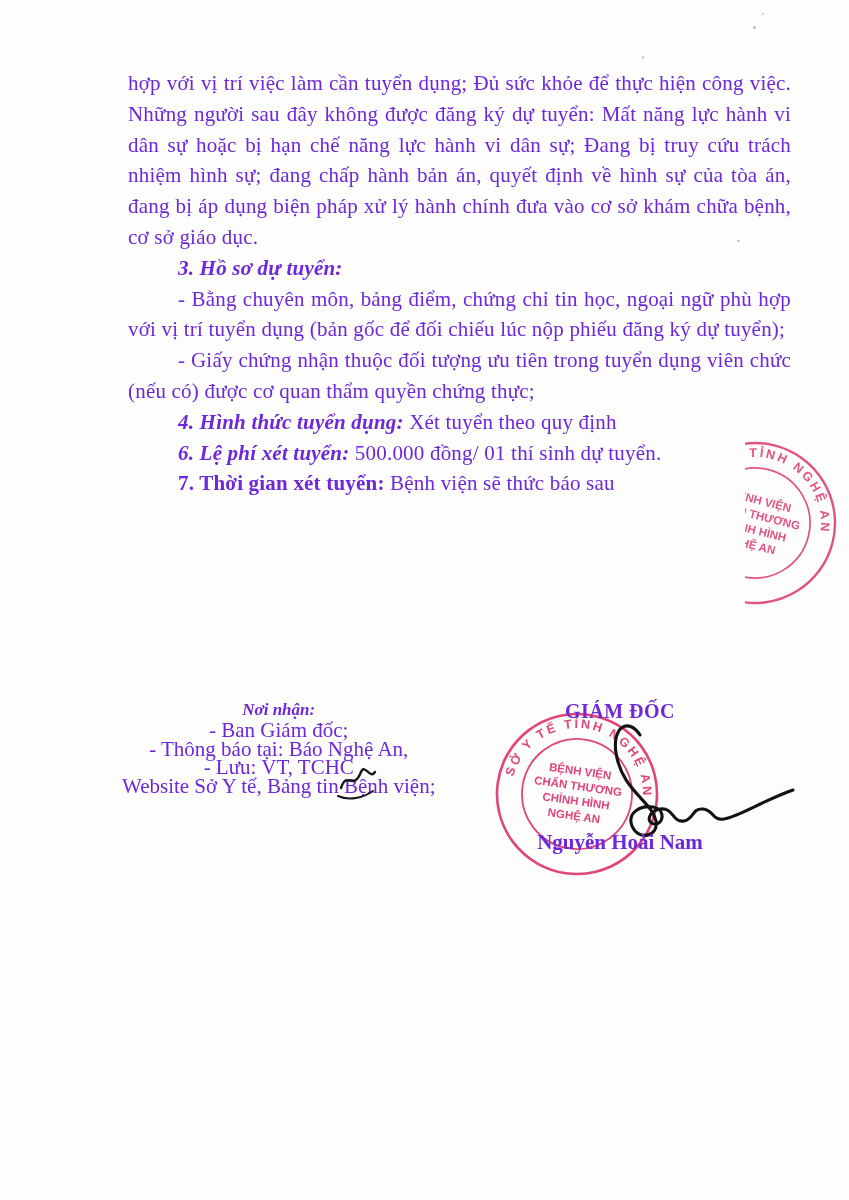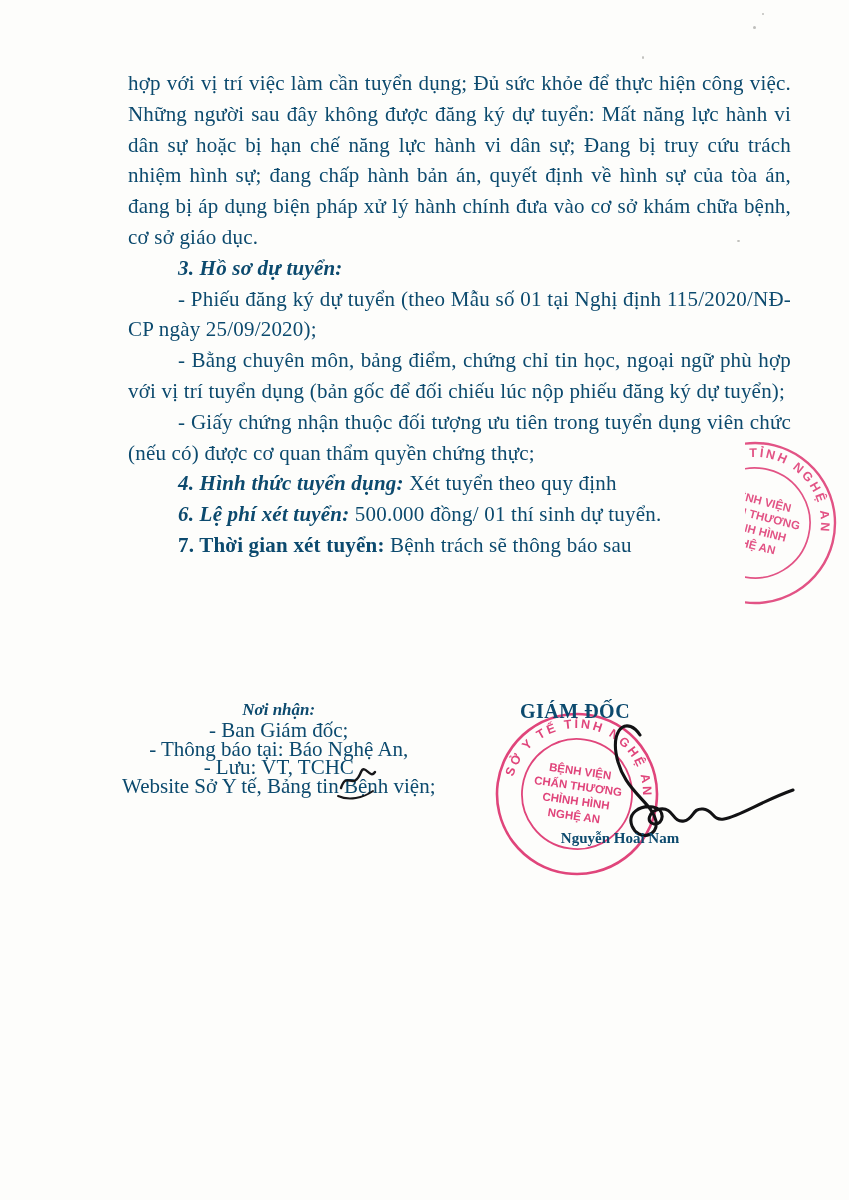--- a/index.html
+++ b/index.html
@@ -1,45 +1,45 @@
 <!DOCTYPE html>
 <html lang="vi"><head>
 <meta charset="utf-8">
 <style>
   html,body { margin:0; padding:0; background:#ffffff; }
   .page {
     position:relative; width:849px; height:1200px;
     background:#fdfdfb; overflow:hidden;
     font-family:"Liberation Serif","DejaVu Serif",serif;
-    color:#0c4a6e;
+    color:#6d28d9;
   }
   .content {
     position:absolute; left:128px; top:68px; width:663px; z-index:1;
   }
   .body-text {
     margin:0; font-size:21px; line-height:30.8px;
     text-align:justify; text-indent:50px; letter-spacing:0.2px;
   }
   .no-indent { text-indent:0; }
   .bi { font-weight:bold; font-style:italic;margin-top:40px; }
   .b  { font-weight:bold; }
 
   
   .recipients { position:absolute; left:122px; top:699px; z-index:1;text-align:center; }
   .recipients-title { margin:0; font-size:17px; font-weight:bold; font-style:italic; line-height:22px; }
   .recipients-line  { margin:0; font-size:21px; line-height:18.6px; }
 
   
   .sig-title {
     position:absolute; left:520px; top:700px; width:200px; z-index:4;
-    font-size:20px; font-weight:bold; letter-spacing:0.5px;
+    text-align:center; font-size:20px; font-weight:bold; letter-spacing:0.5px;
   }
   .sig-name {
     position:absolute; left:510px; top:830px; width:220px; z-index:4;
-    text-align:center; font-size:15px; font-weight:bold;
+    text-align:center; font-size:21px; font-weight:bold;
   }
 
   .stamp-svg { position:absolute; z-index:2; }
   .stamp-main { left:492px; top:709px; transform:rotate(8deg); transform-origin:85px 85px; }
   .stamp-edge-wrap {
     position:absolute; left:745px; top:436px; width:104px; height:178px;
     overflow:hidden; z-index:2; pointer-events:none;
   }
   .stamp-edge { position:absolute; left:-75px; top:2px; transform:rotate(14deg); transform-origin:85px 85px; opacity:0.92; }
 
@@ -54,30 +54,29 @@
 </style>
 </head>
 <body>
 
 <div class="page">
 
   <div class="content">
     <p class="body-text no-indent">hợp với vị trí việc làm cần tuyển dụng; Đủ sức khỏe để thực hiện công việc. Những người sau đây không được đăng ký dự tuyển: Mất năng lực hành vi dân sự hoặc bị hạn chế năng lực hành vi dân sự; Đang bị truy cứu trách nhiệm hình sự; đang chấp hành bản án, quyết định về hình sự của tòa án, đang bị áp dụng biện pháp xử lý hành chính đưa vào cơ sở khám chữa bệnh, cơ sở giáo dục.</p>
 
     <p class="body-text"><span class="bi">3. Hồ sơ dự tuyển:</span></p>
-    <p class="body-text">- Phiếu đăng ký dự tuyển (theo Mẫu số 01 tại Nghị định 115/2020/NĐ-CP ngày 25/09/2020);</p>
     <p class="body-text">- Bằng chuyên môn, bảng điểm, chứng chỉ tin học, ngoại ngữ phù hợp với vị trí tuyển dụng (bản gốc để đối chiếu lúc nộp phiếu đăng ký dự tuyển);</p>
     <p class="body-text">- Giấy chứng nhận thuộc đối tượng ưu tiên trong tuyển dụng viên chức (nếu có) được cơ quan thẩm quyền chứng thực;</p>
 
     <p class="body-text"><span class="bi">4. Hình thức tuyển dụng:</span> <span>Xét tuyển theo quy định</span></p>
 
 
     <p class="body-text"><span class="bi">6. Lệ phí xét tuyển:</span> <span>500.000 đồng/ 01 thí sinh dự tuyển.</span></p>
 
-    <p class="body-text"><span class="b">7. Thời gian xét tuyển:</span> <span>Bệnh trách sẽ thông báo sau</span></p>
+    <p class="body-text"><span class="b">7. Thời gian xét tuyển:</span> <span>Bệnh viện sẽ thức báo sau</span></p>
   </div>
 
   <div class="recipients">
     <p class="recipients-title">Nơi nhận:</p>
     <p class="recipients-line">- Ban Giám đốc;</p>
     <p class="recipients-line">- Thông báo tại: Báo Nghệ An,</p>
     <p class="recipients-line">- Lưu: VT, TCHC</p>
     <p class="recipients-line">Website Sở Y tế, Bảng tin Bệnh viện;</p>
   </div>
 

